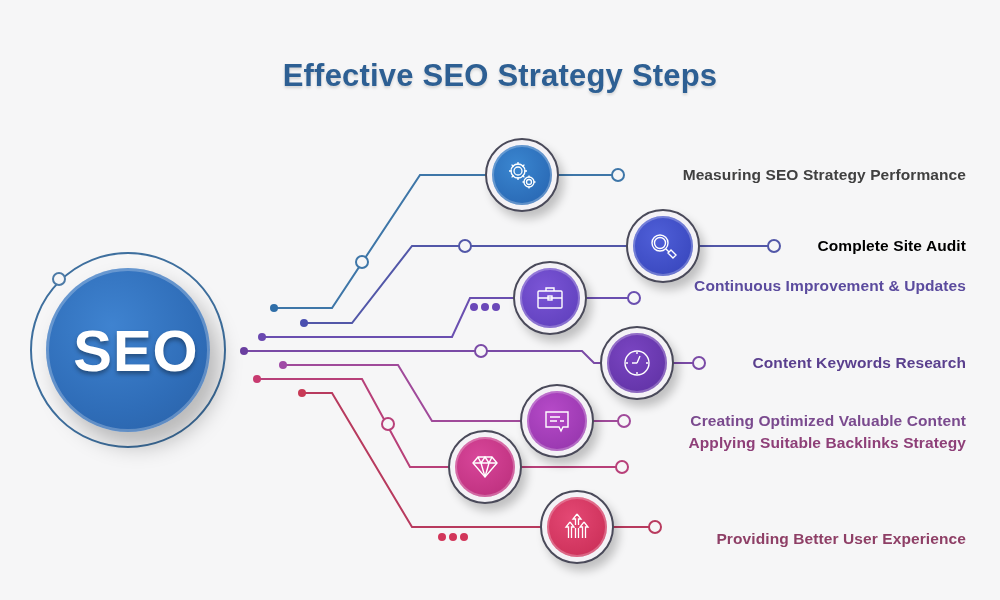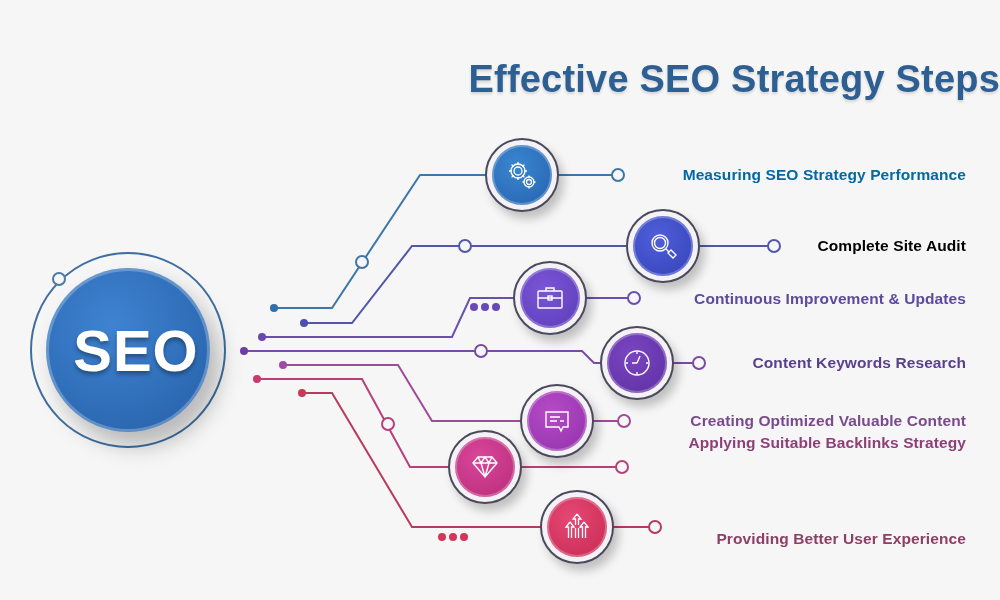--- a/index.html
+++ b/index.html
@@ -4,21 +4,21 @@
   <style>
     html, body { margin: 0; padding: 0; }
     body {
       width: 1000px; height: 600px; overflow: hidden;
       background: #f6f6f7;
       font-family: "Liberation Sans", "DejaVu Sans", sans-serif;
       position: relative;
     }
     .title {
       position: absolute; left: 0; top: 58px; width: 1000px;
-      text-align: right; font-size: 38px; font-weight: bold;
+      text-align: center; font-size: 31px; font-weight: bold;
       color: #2d5f93; letter-spacing: 0.2px;
       text-shadow: 0 2px 3px rgba(0,0,0,0.15);
     }
     svg.wires { position: absolute; left: 0; top: 0; }
     .seo-ring {
       position: absolute; left: 30px; top: 252px; width: 196px; height: 196px;
       border-radius: 50%; border: 2px solid #3e6f9e; box-sizing: border-box;
     }
     .seo-ring-knob {
       position: absolute; left: 52px; top: 272px; width: 14px; height: 14px;
@@ -128,21 +128,21 @@
       <circle cx="13" cy="13" r="4"></circle>
       <path d="M13 4v3M13 19v3M4 13h3M19 13h3M6.6 6.6l2.1 2.1M17.3 17.3l2.1 2.1M6.6 19.4l2.1-2.1M17.3 8.7l2.1-2.1"></path>
       <circle cx="13" cy="13" r="7"></circle>
       <circle cx="24" cy="24" r="2.5"></circle>
       <circle cx="24" cy="24" r="5"></circle>
       <path d="M24 17.5v2M24 28.5v2M17.5 24h2M28.5 24h2"></path>
     </svg>
   </div>
 </div>
 <span class="label" style="top:166px;">
-  <span style="color:#0369a1">Measuring SEO Strategy Performance</span>
+  <span style="color:#404040">Measuring SEO Strategy Performance</span>
 </span>
 
 <div class="node" style="left:626px;top:209px;">
   <div class="inner" style="background:radial-gradient(circle at 40% 35%,#4f5fd8,#3442b8);">
     <svg viewBox="0 0 34 34" fill="none" stroke="#fff" stroke-width="1.4">
       <circle cx="14" cy="14" r="8"></circle>
       <circle cx="14" cy="14" r="5.5"></circle>
       <path d="M20 20l3 3M22 24l3-3 5 5-3 3z"></path>
     </svg>
   </div>
@@ -153,21 +153,21 @@
 
 <div class="node" style="left:513px;top:261px;">
   <div class="inner" style="background:radial-gradient(circle at 40% 35%,#7b55d6,#5a3cb8);">
     <svg viewBox="0 0 34 34" fill="none" stroke="#fff" stroke-width="1.4">
       <rect x="5" y="10" width="24" height="17" rx="1"></rect>
       <path d="M13 10V7h8v3M5 17h24"></path>
       <rect x="15" y="15" width="4" height="4"></rect>
     </svg>
   </div>
 </div>
-<span class="label" style="top:290px;">
+<span class="label" style="top:277px;">
   <span style="color:#5b4b9e">Continuous Improvement &amp; Updates</span>
 </span>
 
 <div class="node" style="left:600px;top:326px;">
   <div class="inner" style="background:radial-gradient(circle at 40% 35%,#7a45c2,#5c2fa0);">
     <svg viewBox="0 0 34 34" fill="none" stroke="#fff" stroke-width="1.4">
       <circle cx="17" cy="17" r="12"></circle>
       <path d="M17 17l3-7M17 17h-5M17 6v2M17 26v2M6 17h2M26 17h2"></path>
     </svg>
   </div>

